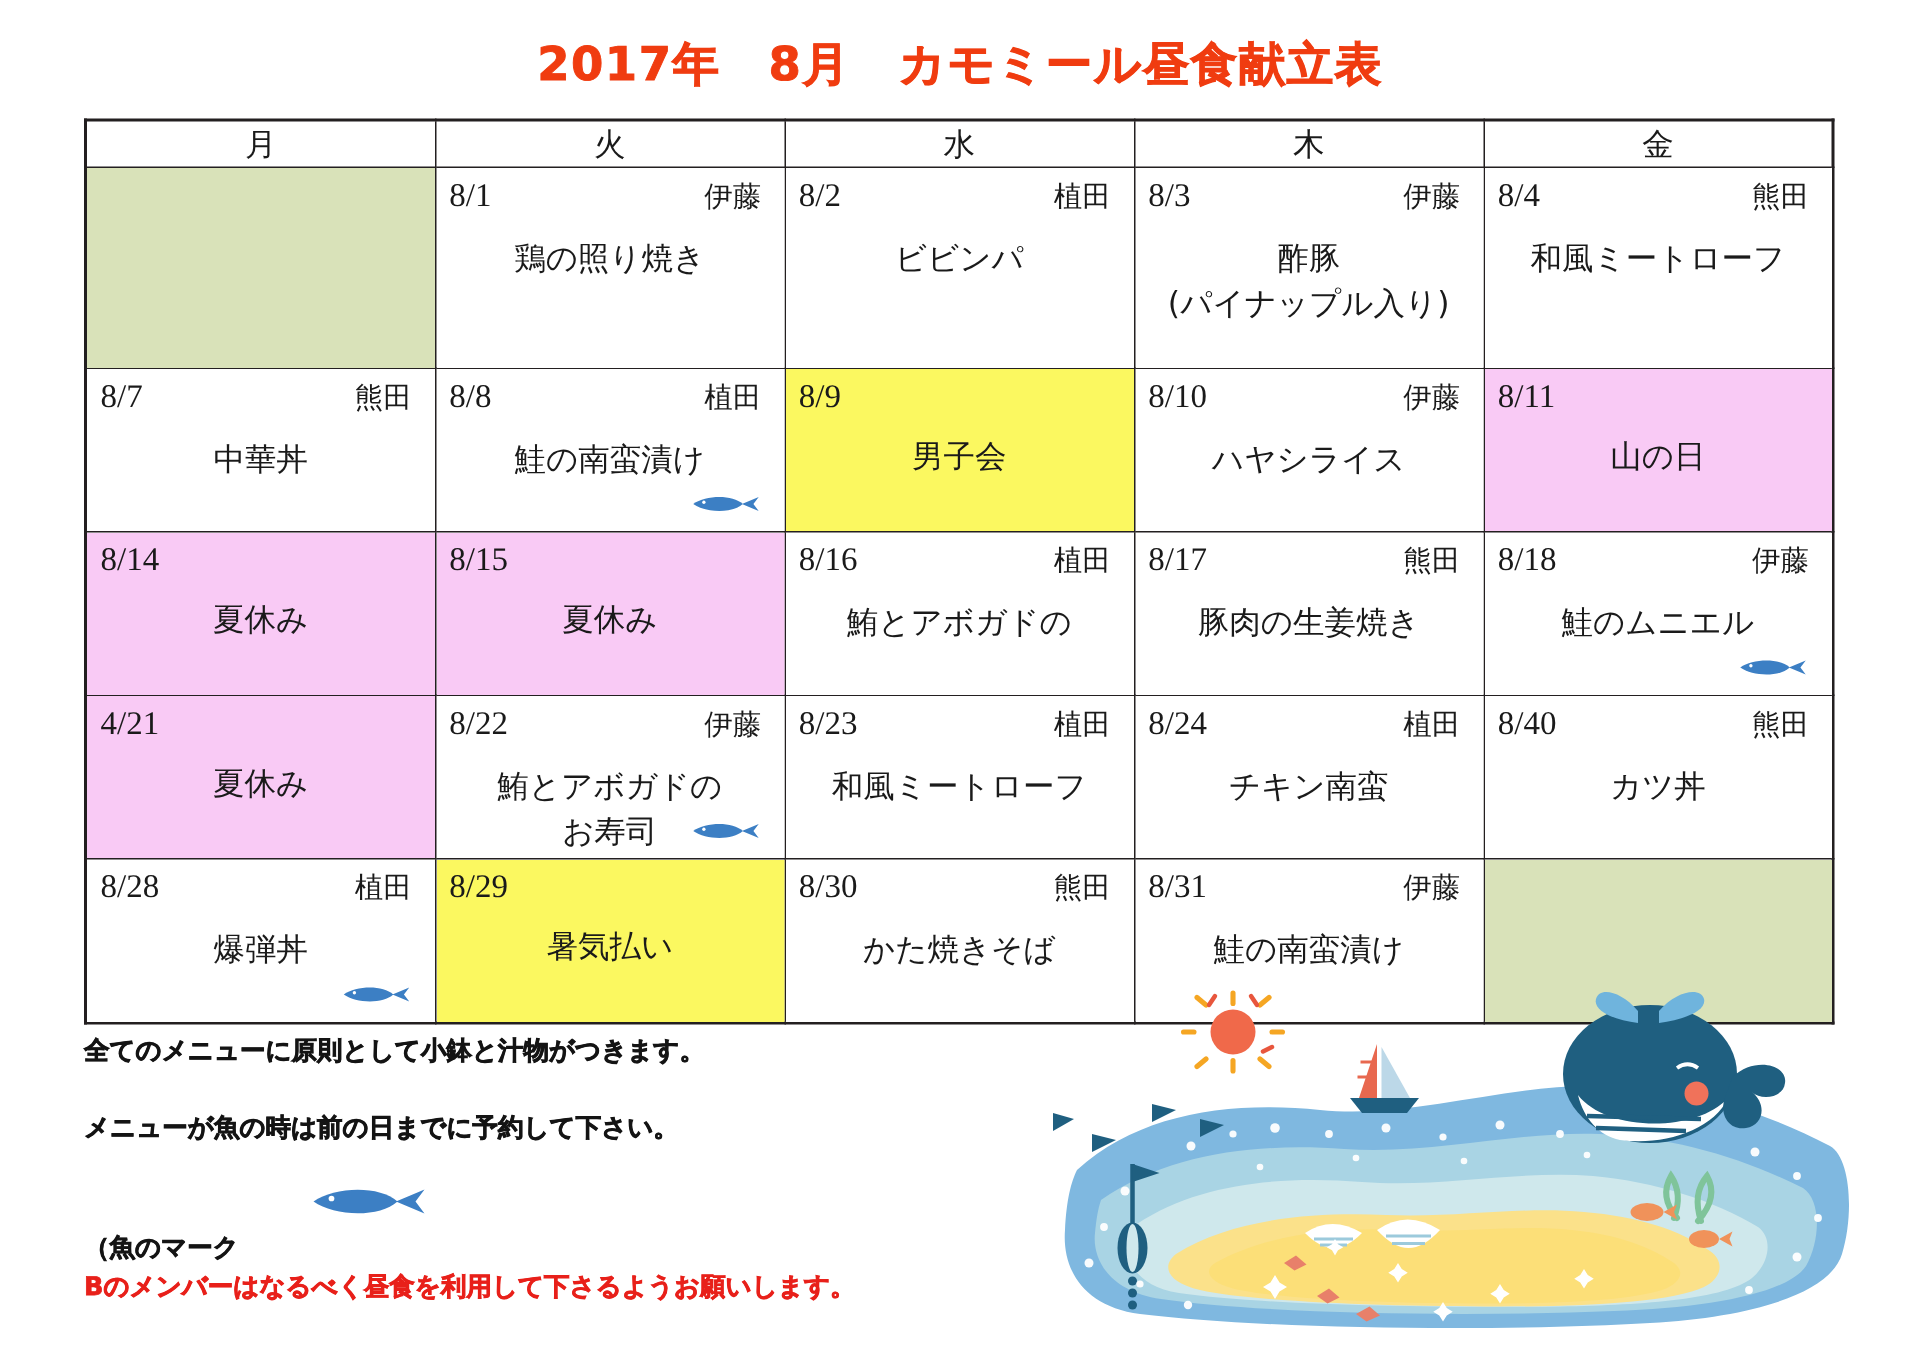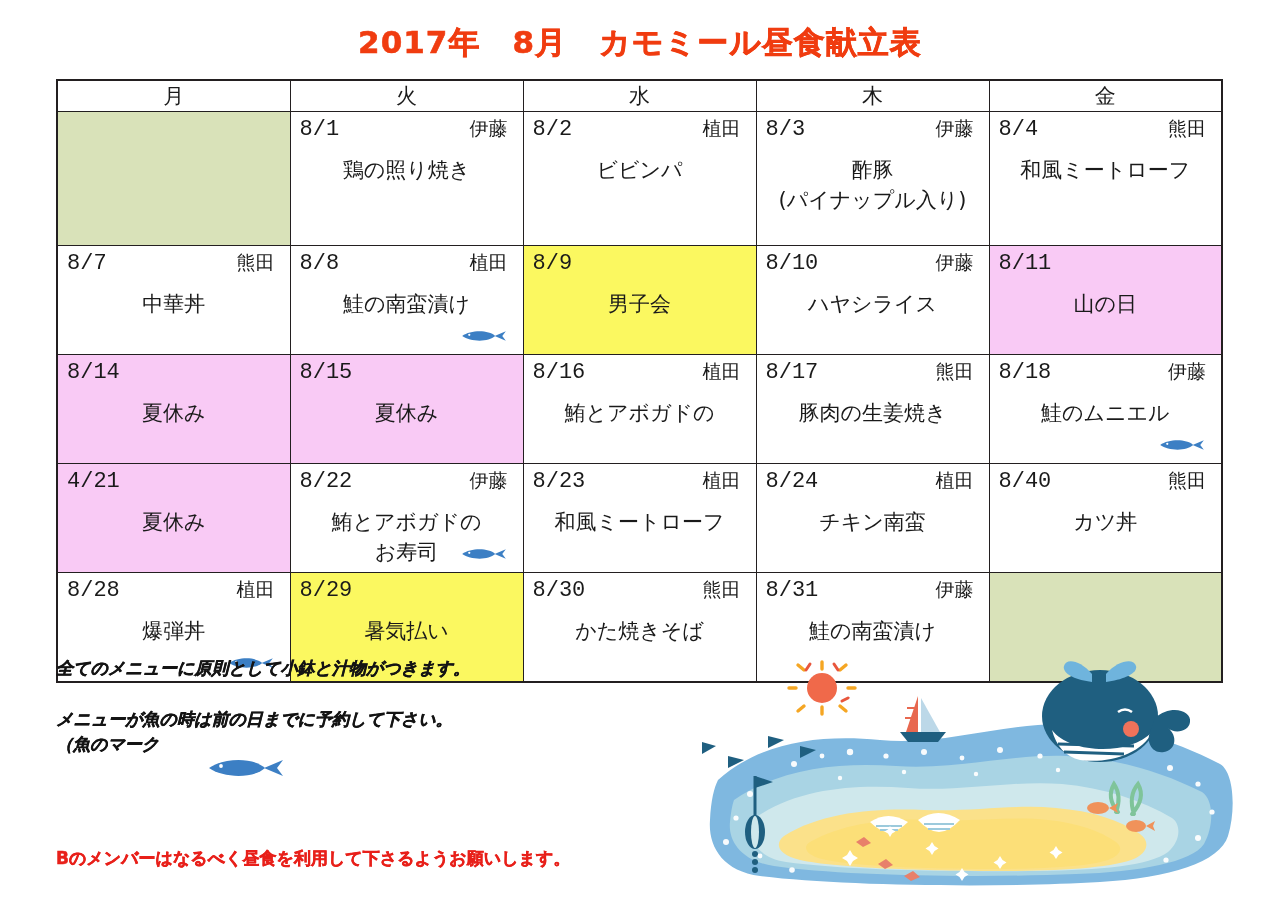--- a/index.html
+++ b/index.html
@@ -59,21 +59,21 @@
     box-sizing:border-box;
     padding:4px 9px 0 9px;
   }
   .cell-head{
     display:flex;
     justify-content:space-between;
     align-items:baseline;
     font-size:22px;
     line-height:28px;
     color:#1a1a1a;
-    font-family:Liberation Mono, monospace;
+    font-family:Liberation Serif, serif;
   }
   .cell-head .date{white-space:nowrap;}
   .cell-head .staff{font-size:19px;padding-right:6px;text-align:center;}
   .cell-body{
     text-align:center;
     font-size:21px;
     line-height:30px;
     margin-top:11px;
     color:#1a1a1a;
     font-family:"DejaVu Sans","Liberation Sans",sans-serif;
@@ -88,32 +88,32 @@
 
   
   .fish{
     position:absolute;
     width:46px;height:20px;
     pointer-events:none;
   }
   .fish.pos-br{right:16px;bottom:8px;}
 
   
-  .notes{position:absolute;left:56px;top:656px;width:640px;font-style:italic;}
+  .notes{position:absolute;left:56px;top:689px;width:640px;}
   .note-line{
     font-family:"DejaVu Sans","Liberation Sans",sans-serif;
     font-weight:bold;
     font-size:17px;
     line-height:25px;
     color:#141414;
     -webkit-text-stroke:0.45px #141414;
     white-space:pre;
   }
   .note-1{margin-bottom:26px;}
-  .note-2b{display:flex;align-items:flex-start;gap:0px;white-space:pre;}
+  .note-2b{display:flex;align-items:flex-end;gap:0px;white-space:pre;}
   .notes-red{
     position:absolute;left:56px;top:798px;width:660px;
     color:#e8201a;
     font-family:"DejaVu Sans","Liberation Sans",sans-serif;
     font-weight:bold;
     font-size:17px;
     line-height:24px;
     -webkit-text-stroke:0.5px #e8201a;
     white-space:pre;
   }

